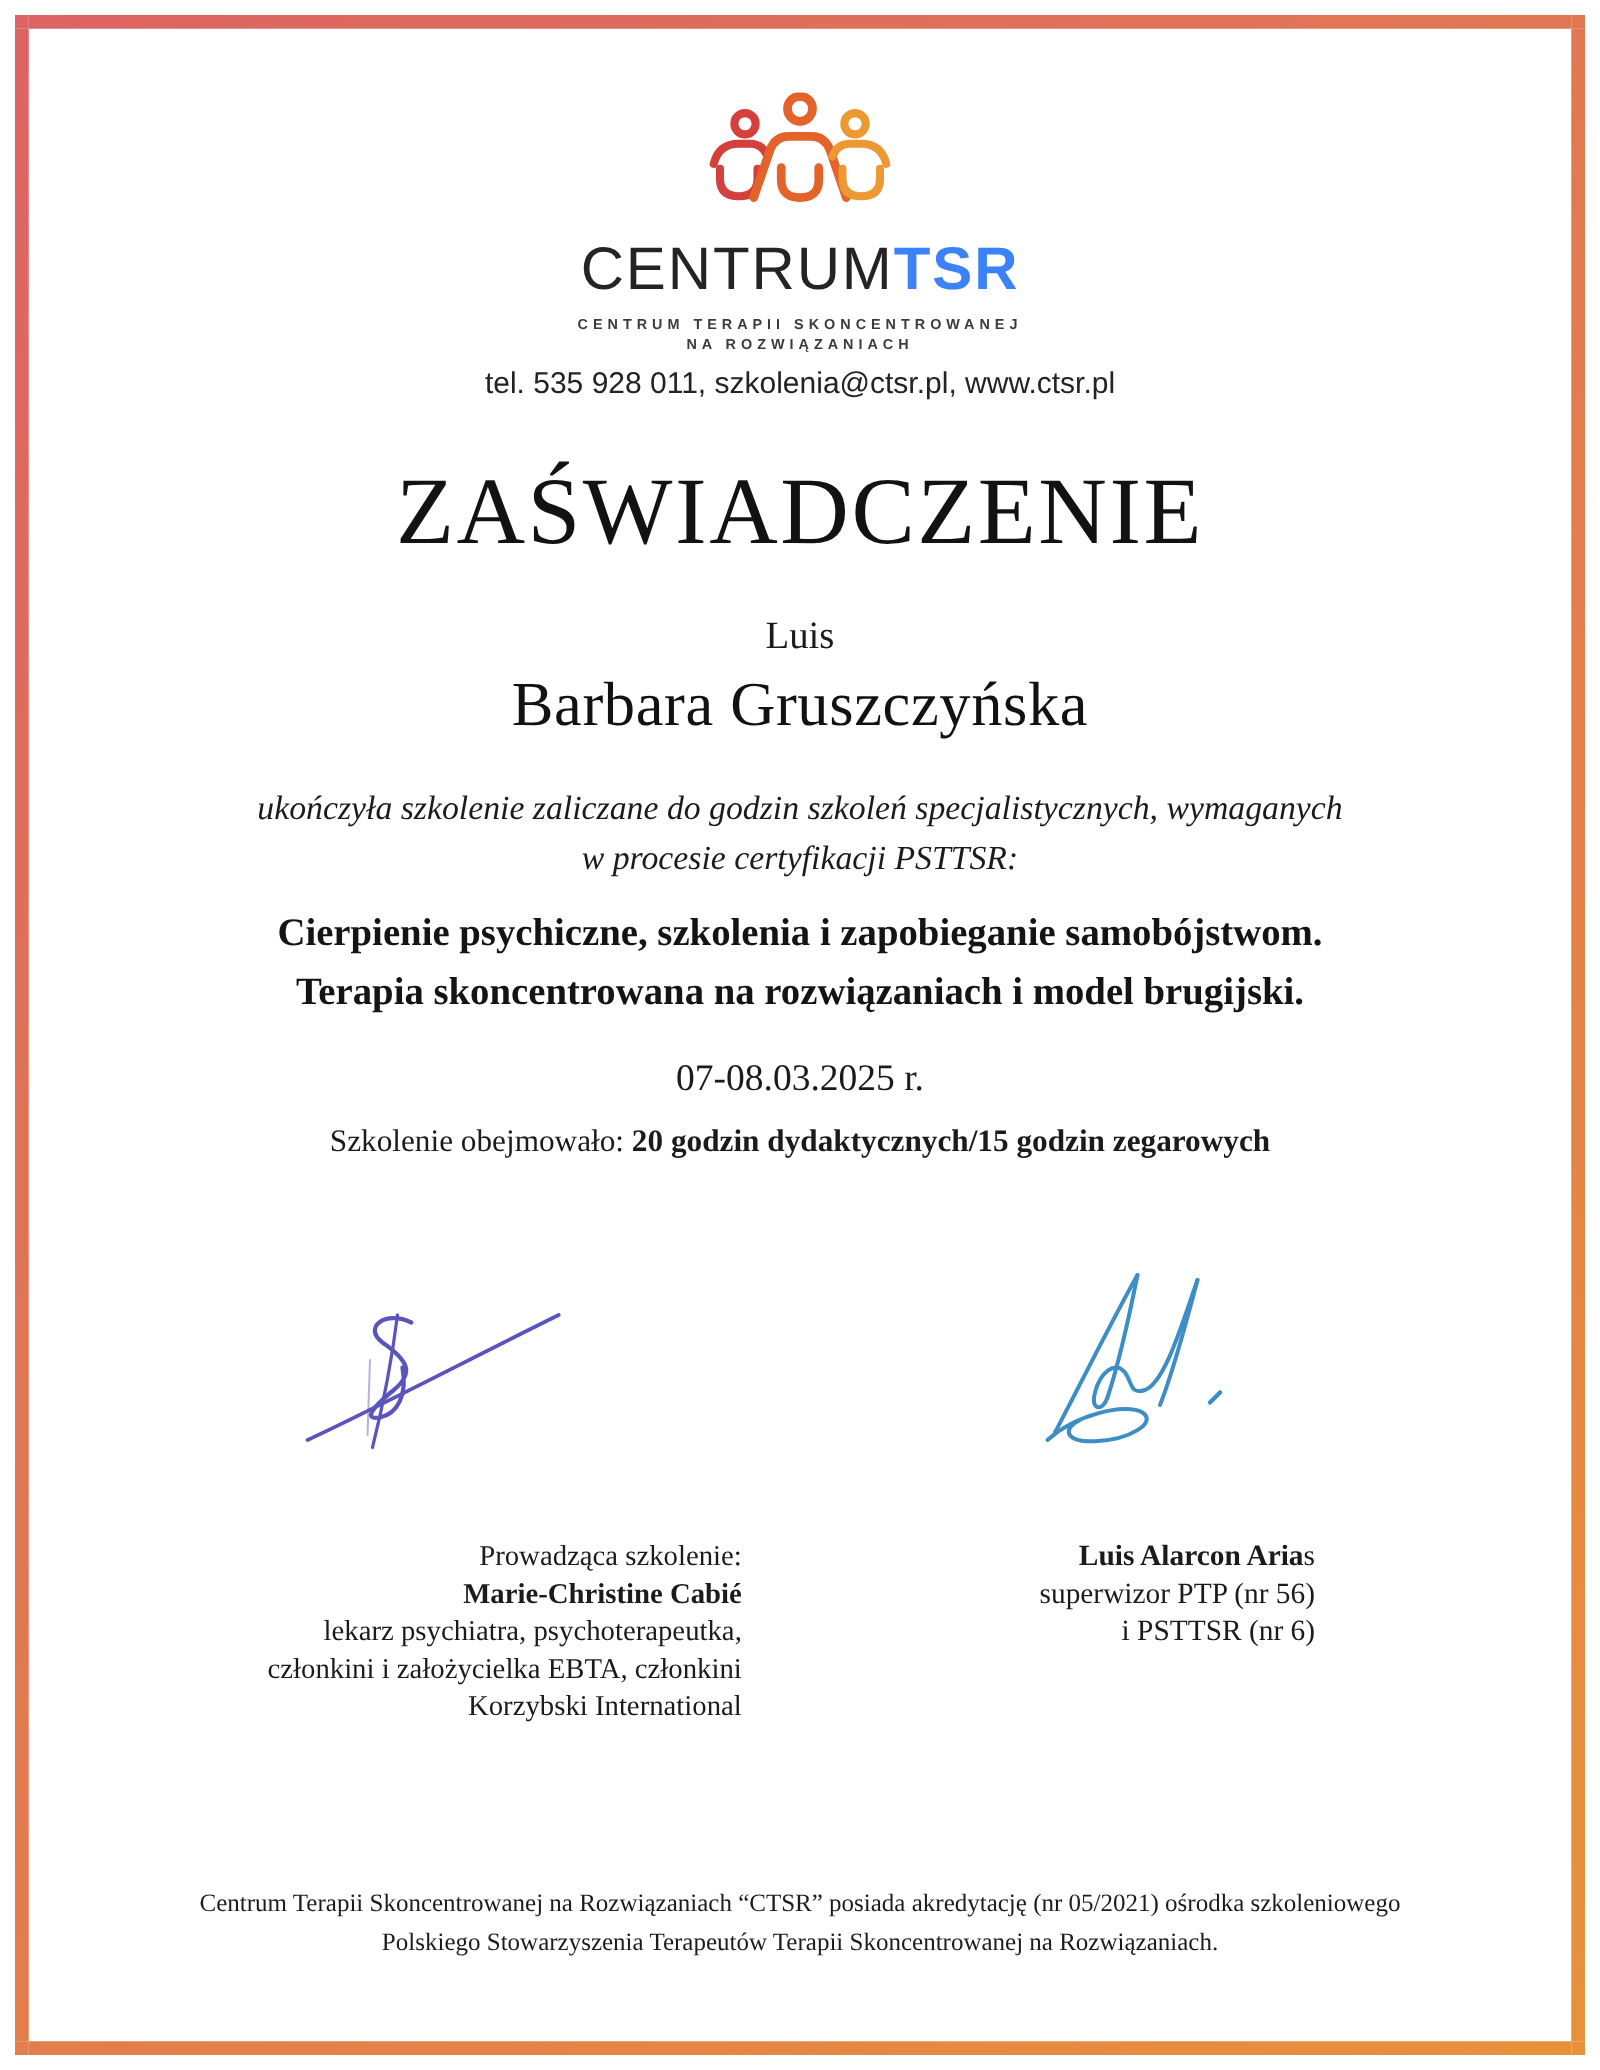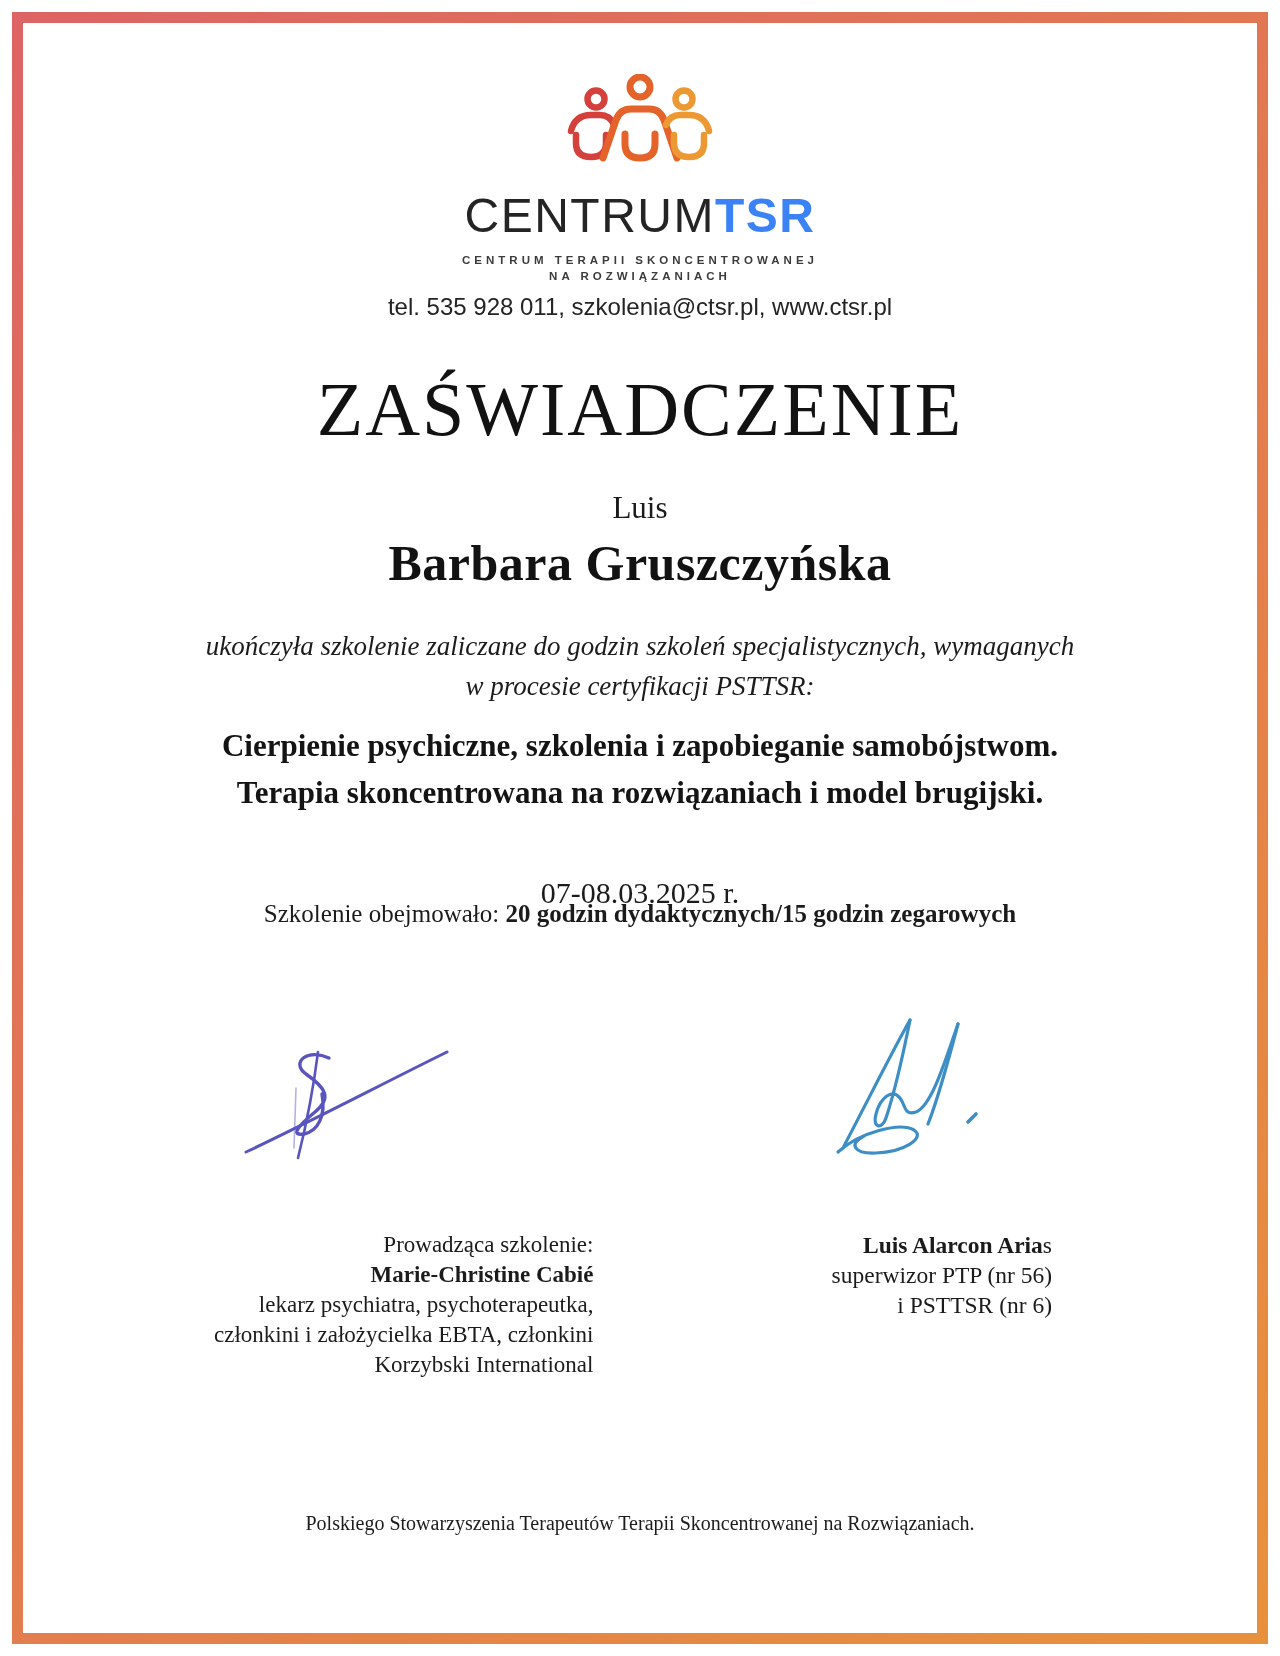--- a/index.html
+++ b/index.html
@@ -23,25 +23,25 @@
   .brand       { top:188px; font-family:"Liberation Sans","DejaVu Sans",sans-serif;
                  font-size:48px; letter-spacing:1.5px; color:#242424; }
   .brand .b    { font-weight:700; color:#3b82f6; }
   .tagline     { top:252px; font-family:"Liberation Sans","DejaVu Sans",sans-serif;
                  font-size:11.5px; font-weight:700; letter-spacing:4px;
                  line-height:16px; color:#3b3b3b; }
   .contact     { top:293px; font-family:"Liberation Sans","DejaVu Sans",sans-serif;
                  font-size:24px; color:#232323; }
   .title       { top:366px; font-size:76px; letter-spacing:2px; color:#121212; }
   .salutation  { top:490px; font-size:31px; }
-  .name        { top:534px; font-size:50px; font-weight:700; letter-spacing:.5px; color:#121212; }
+  .name        { top:534px; font-size:50px; font-weight:400; letter-spacing:.5px; color:#121212; }
   .statement   { top:626px; font-size:27px; line-height:40px;font-style:italic; }
   .statement span, .course span, .footer span { display:block; }
   .course      { top:722px; font-size:31px; line-height:47px; font-weight:700; color:#141414; }
-  .date        { top:846px; font-size:30px;margin-top:30px; }
+  .date        { top:846px; font-size:30px; }
   .hours       { top:900px; font-size:25px; }
   .hours .b    { font-weight:700; }
 
   .sig { position:absolute; }
   .sig-left  { top:1022px; left:232px; }
   .sig-right { top:1000px; left:808px; }
 
   .block { position:absolute; top:1230px; font-size:23px; line-height:30px; }
   .block div { white-space:nowrap; }
   .block-left  { left:214px; text-align:right; }
@@ -133,14 +133,15 @@
   <div>Korzybski International</div>
 </div>
 
 <div class="block block-right">
   <div><span class="b">Luis Alarcon Aria</span><span>s</span></div>
   <div>superwizor PTP (nr 56)</div>
   <div>i PSTTSR (nr 6)</div>
 </div>
 
 <div class="abs footer">
+  <span>Centrum Terapii Skoncentrowanej na Rozwiązaniach “CTSR” posiada akredytację (nr 05/2021) ośrodka szkoleniowego</span>
   <span>Polskiego Stowarzyszenia Terapeutów Terapii Skoncentrowanej na Rozwiązaniach.</span>
 </div>
 
 </body></html>

